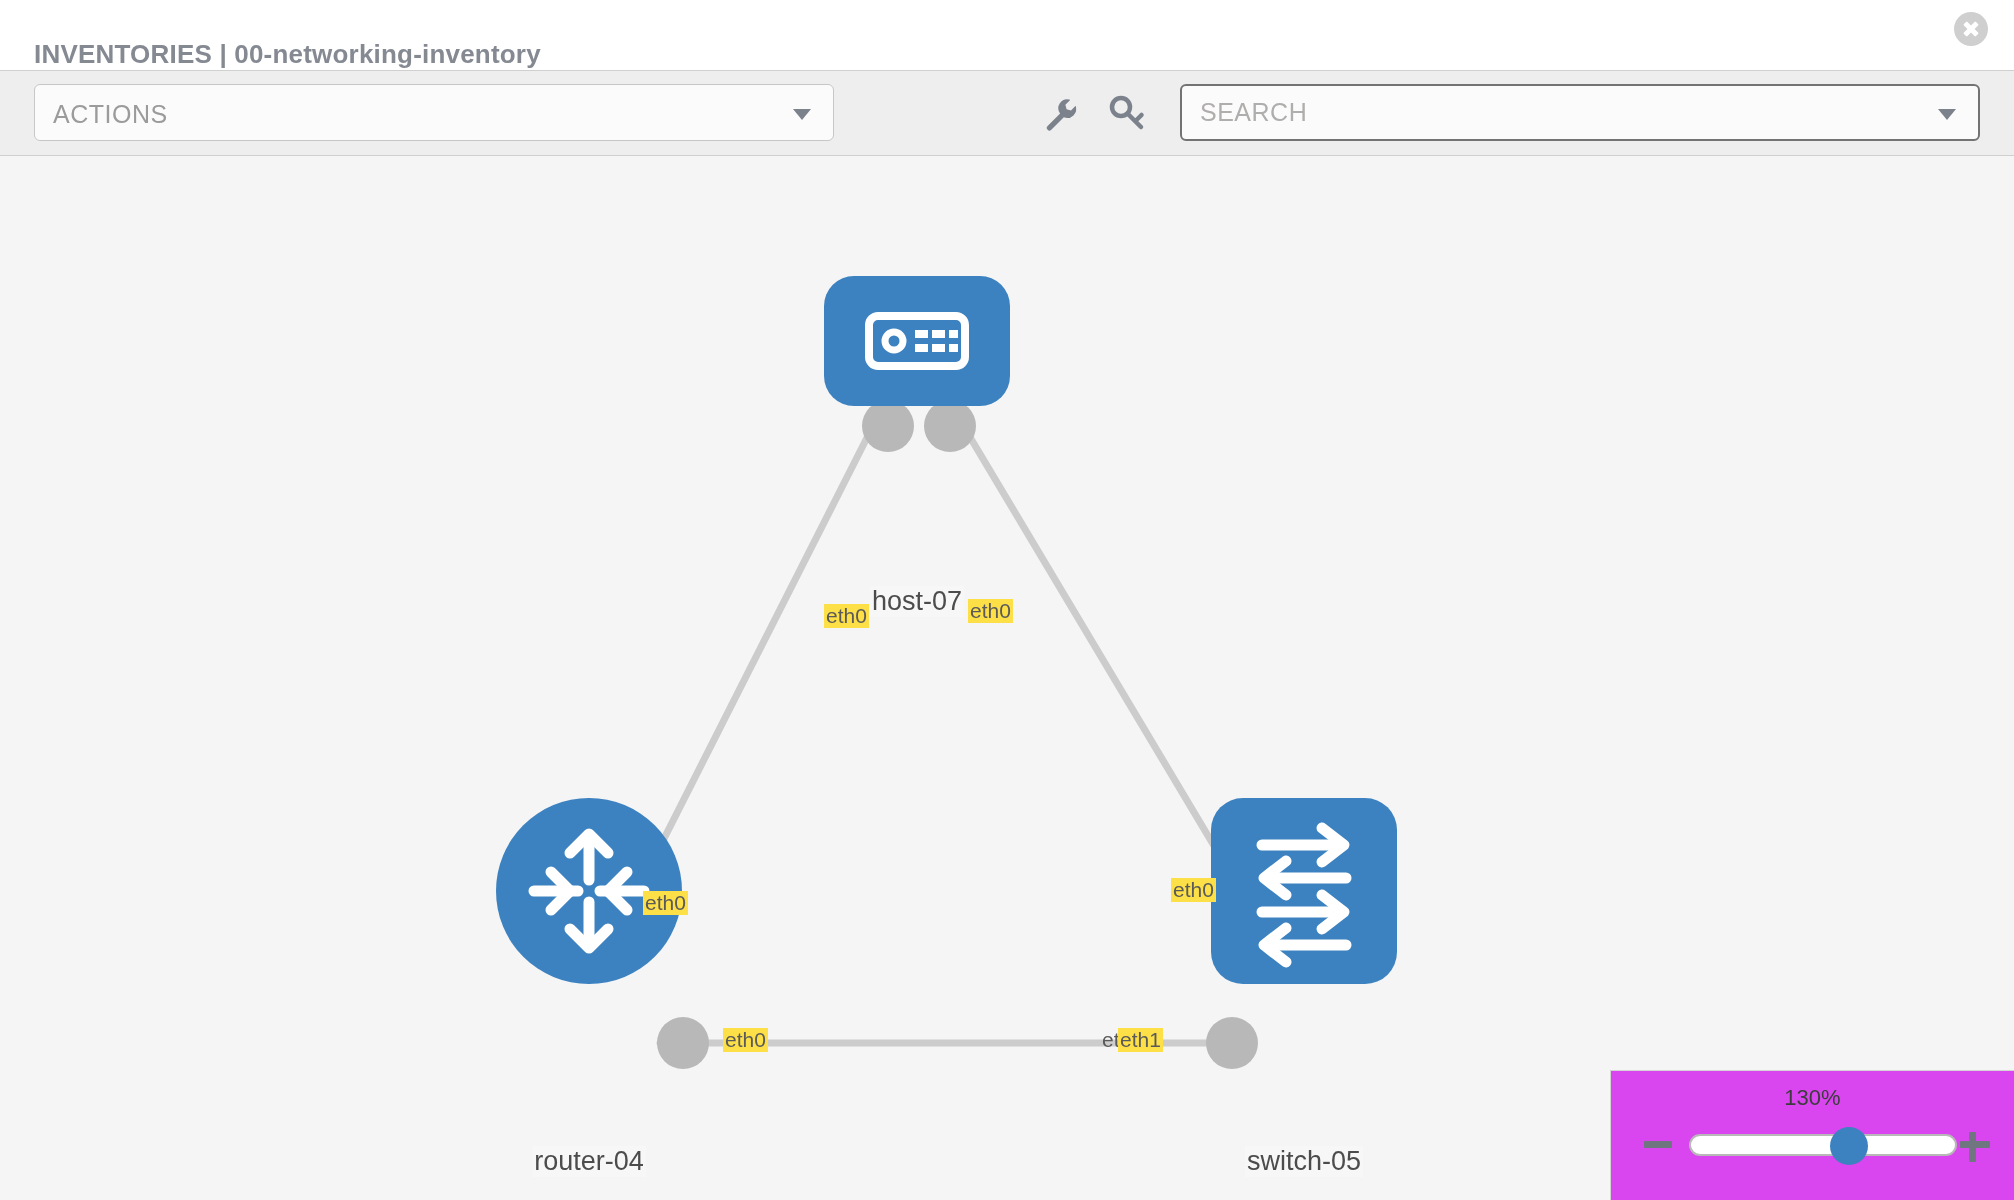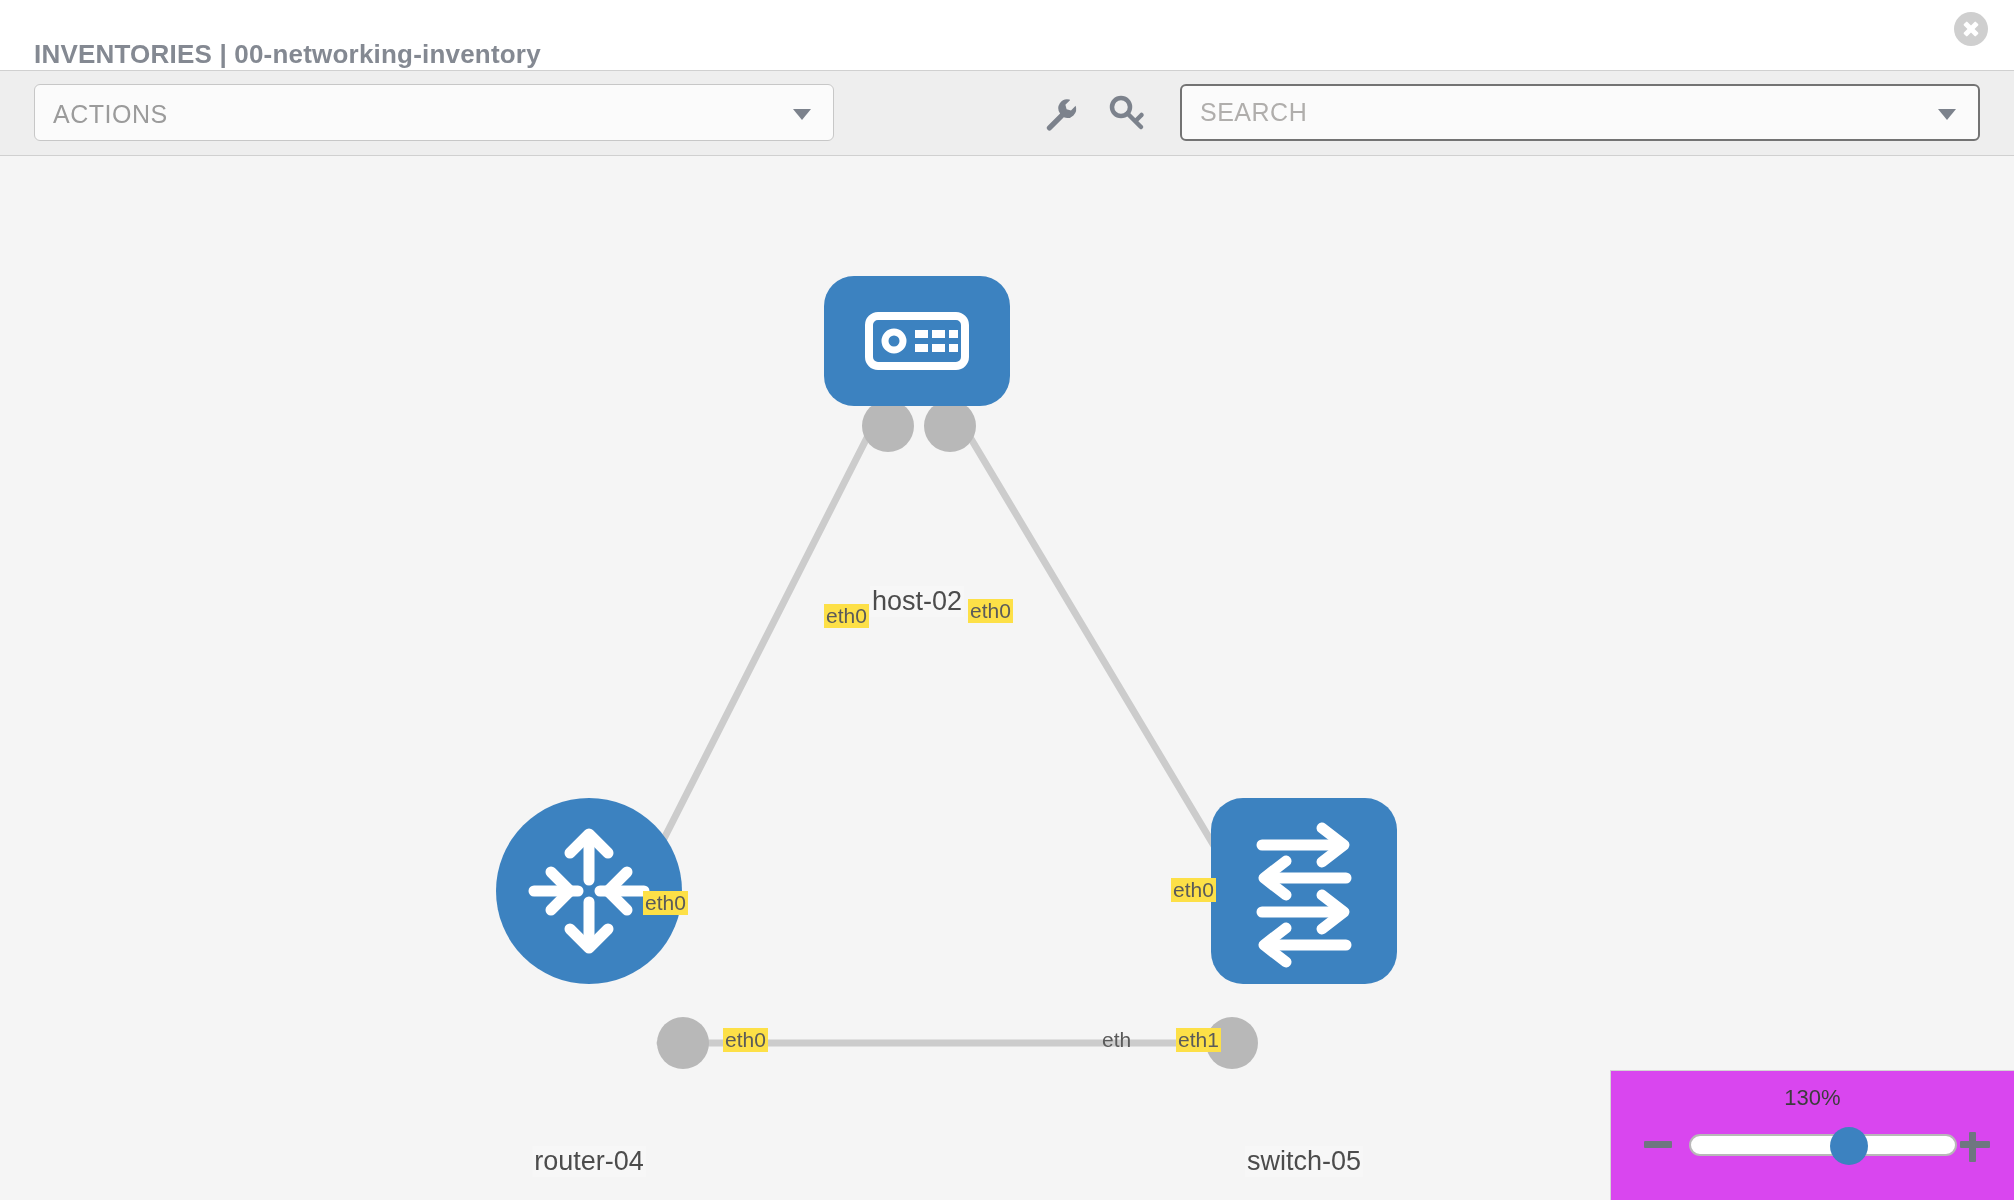--- a/index.html
+++ b/index.html
@@ -250,31 +250,31 @@
           <line x1="1268" y1="722" x2="1346" y2="722"></line>
           <polyline points="1286,705 1264,722 1286,739"></polyline>
           <line x1="1262" y1="756" x2="1340" y2="756"></line>
           <polyline points="1322,739 1344,756 1322,773"></polyline>
           <line x1="1268" y1="789" x2="1346" y2="789"></line>
           <polyline points="1286,772 1264,789 1286,806"></polyline>
         </g>
       </g>
     </svg>
 
-    <div class="node-label" style="left:917px; top:430px;">host-02</div>
+    <div class="node-label" style="left:917px; top:430px;">host-07</div>
     <div class="node-label" style="left:589px; top:990px;">router-04</div>
     <div class="node-label" style="left:1304px; top:990px;">switch-05</div>
 
     <div class="if-label" style="left:824px; top:448px;">eth0</div>
     <div class="if-label" style="left:968px; top:443px;">eth0</div>
     <div class="if-label" style="left:643px; top:735px;">eth0</div>
     <div class="if-label" style="left:1171px; top:722px;">eth0</div>
     <div class="if-label" style="left:723px; top:872px;">eth0</div>
     <div class="if-label" style="left:1100px; top:872px; background:transparent; color:#5a5a5a;">eth</div>
-    <div class="if-label" style="left:1176px; top:872px;">eth1</div>
+    <div class="if-label" style="left:1118px; top:872px;">eth1</div>
 
     <div class="zoom-panel">
       <div class="zoom-value">130%</div>
       <div class="zoom-minus"></div>
       <div class="zoom-track">
         <div class="zoom-thumb" style="left: 60%;"></div>
       </div>
       <div class="zoom-plus"></div>
     </div>
 

